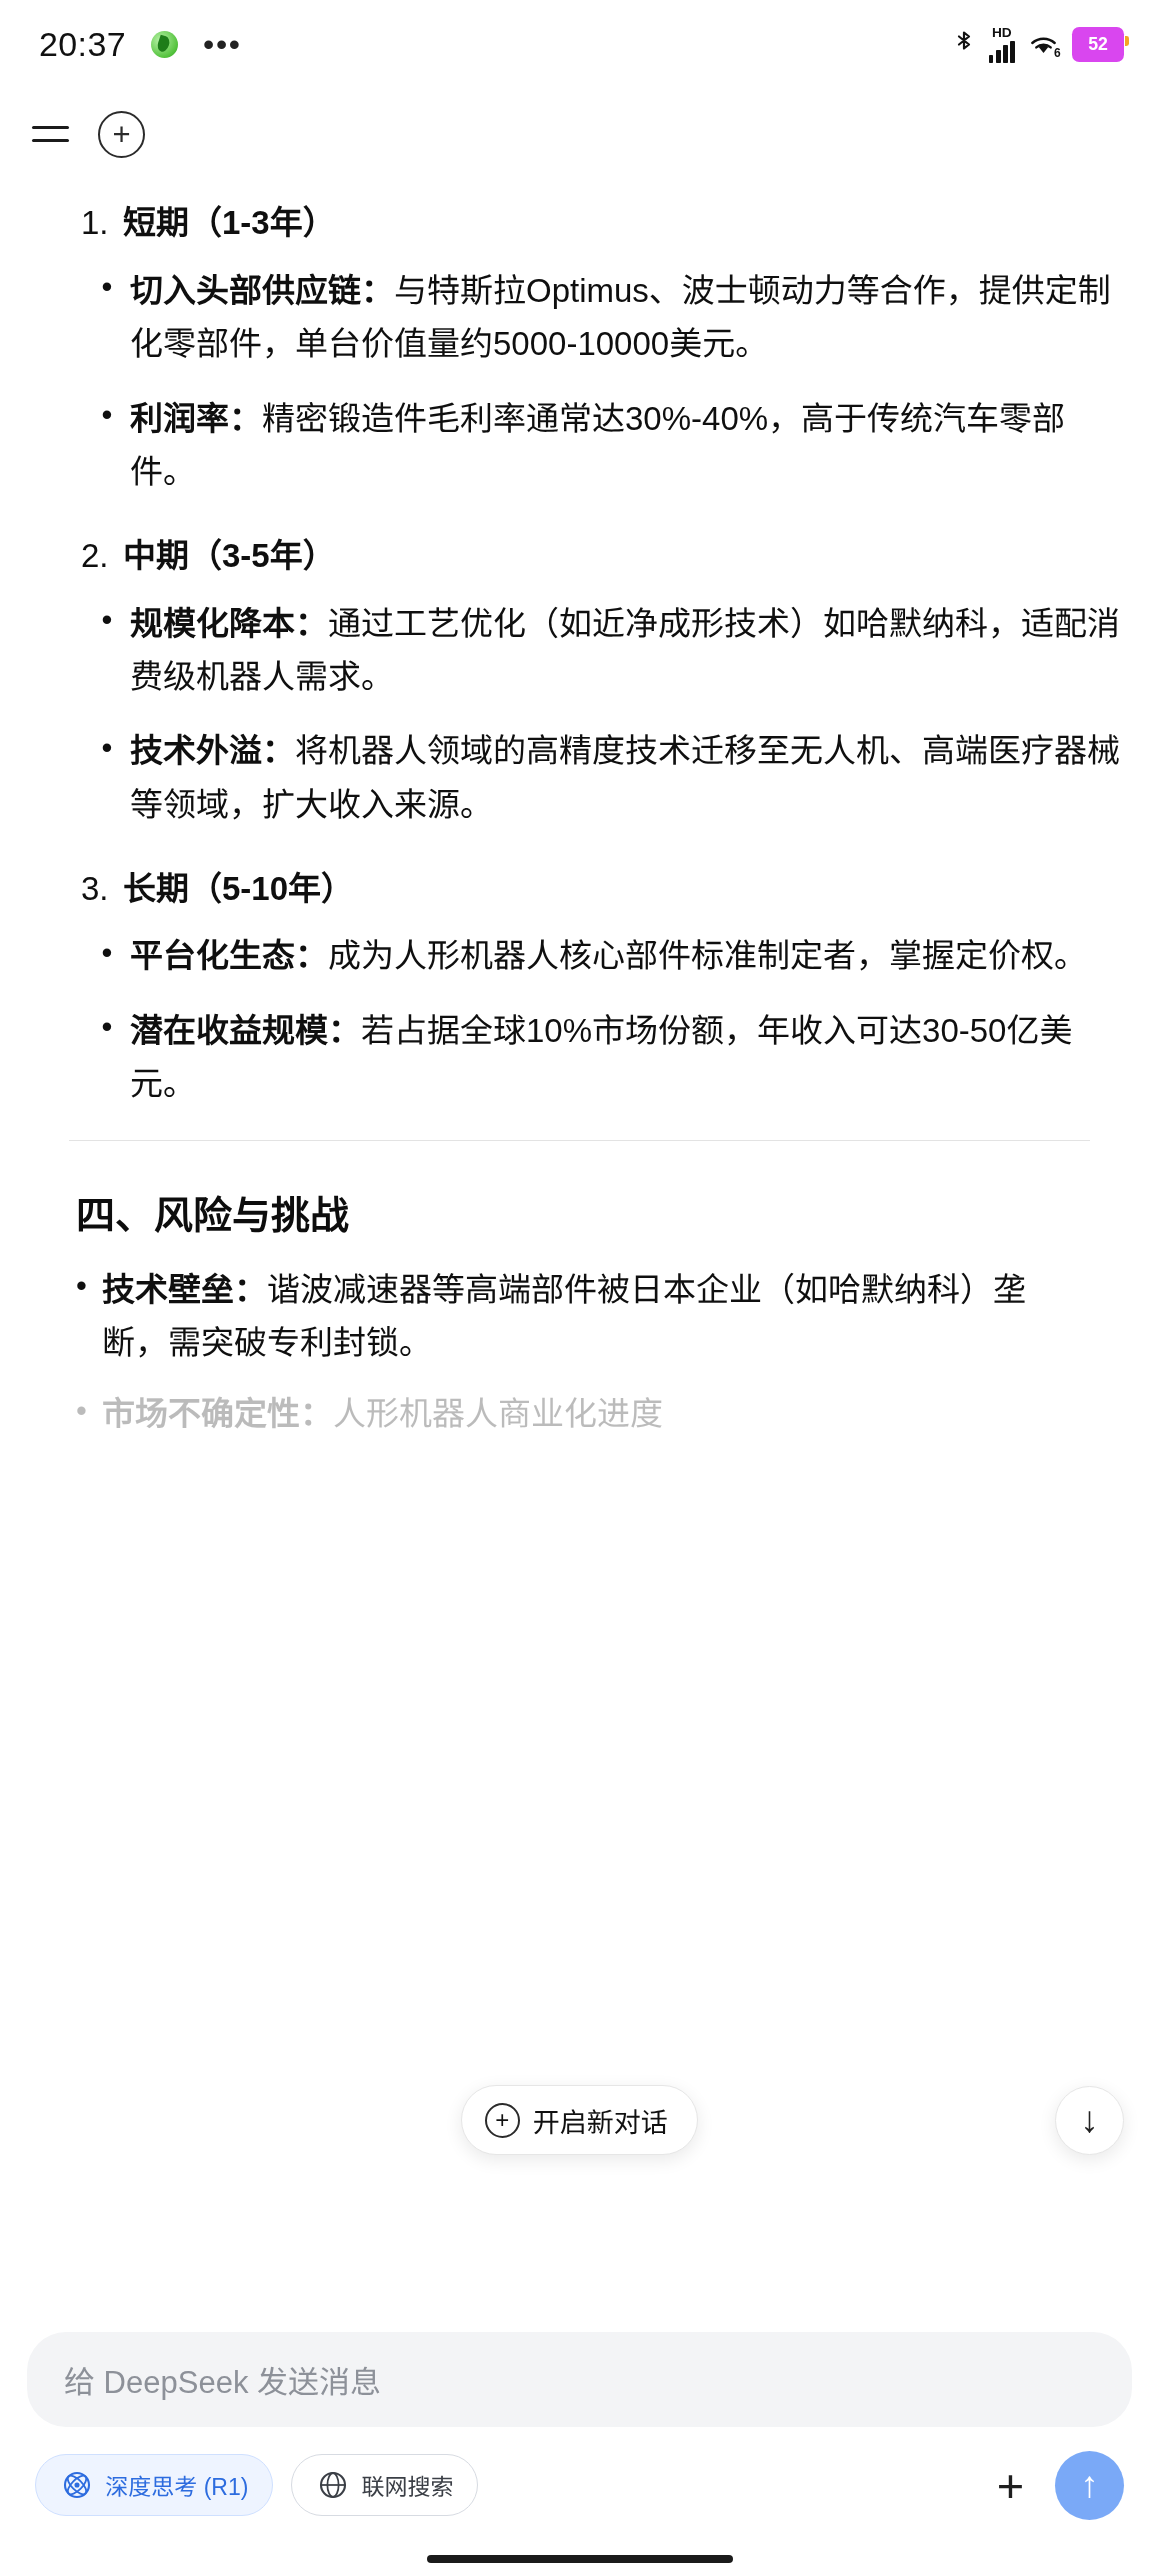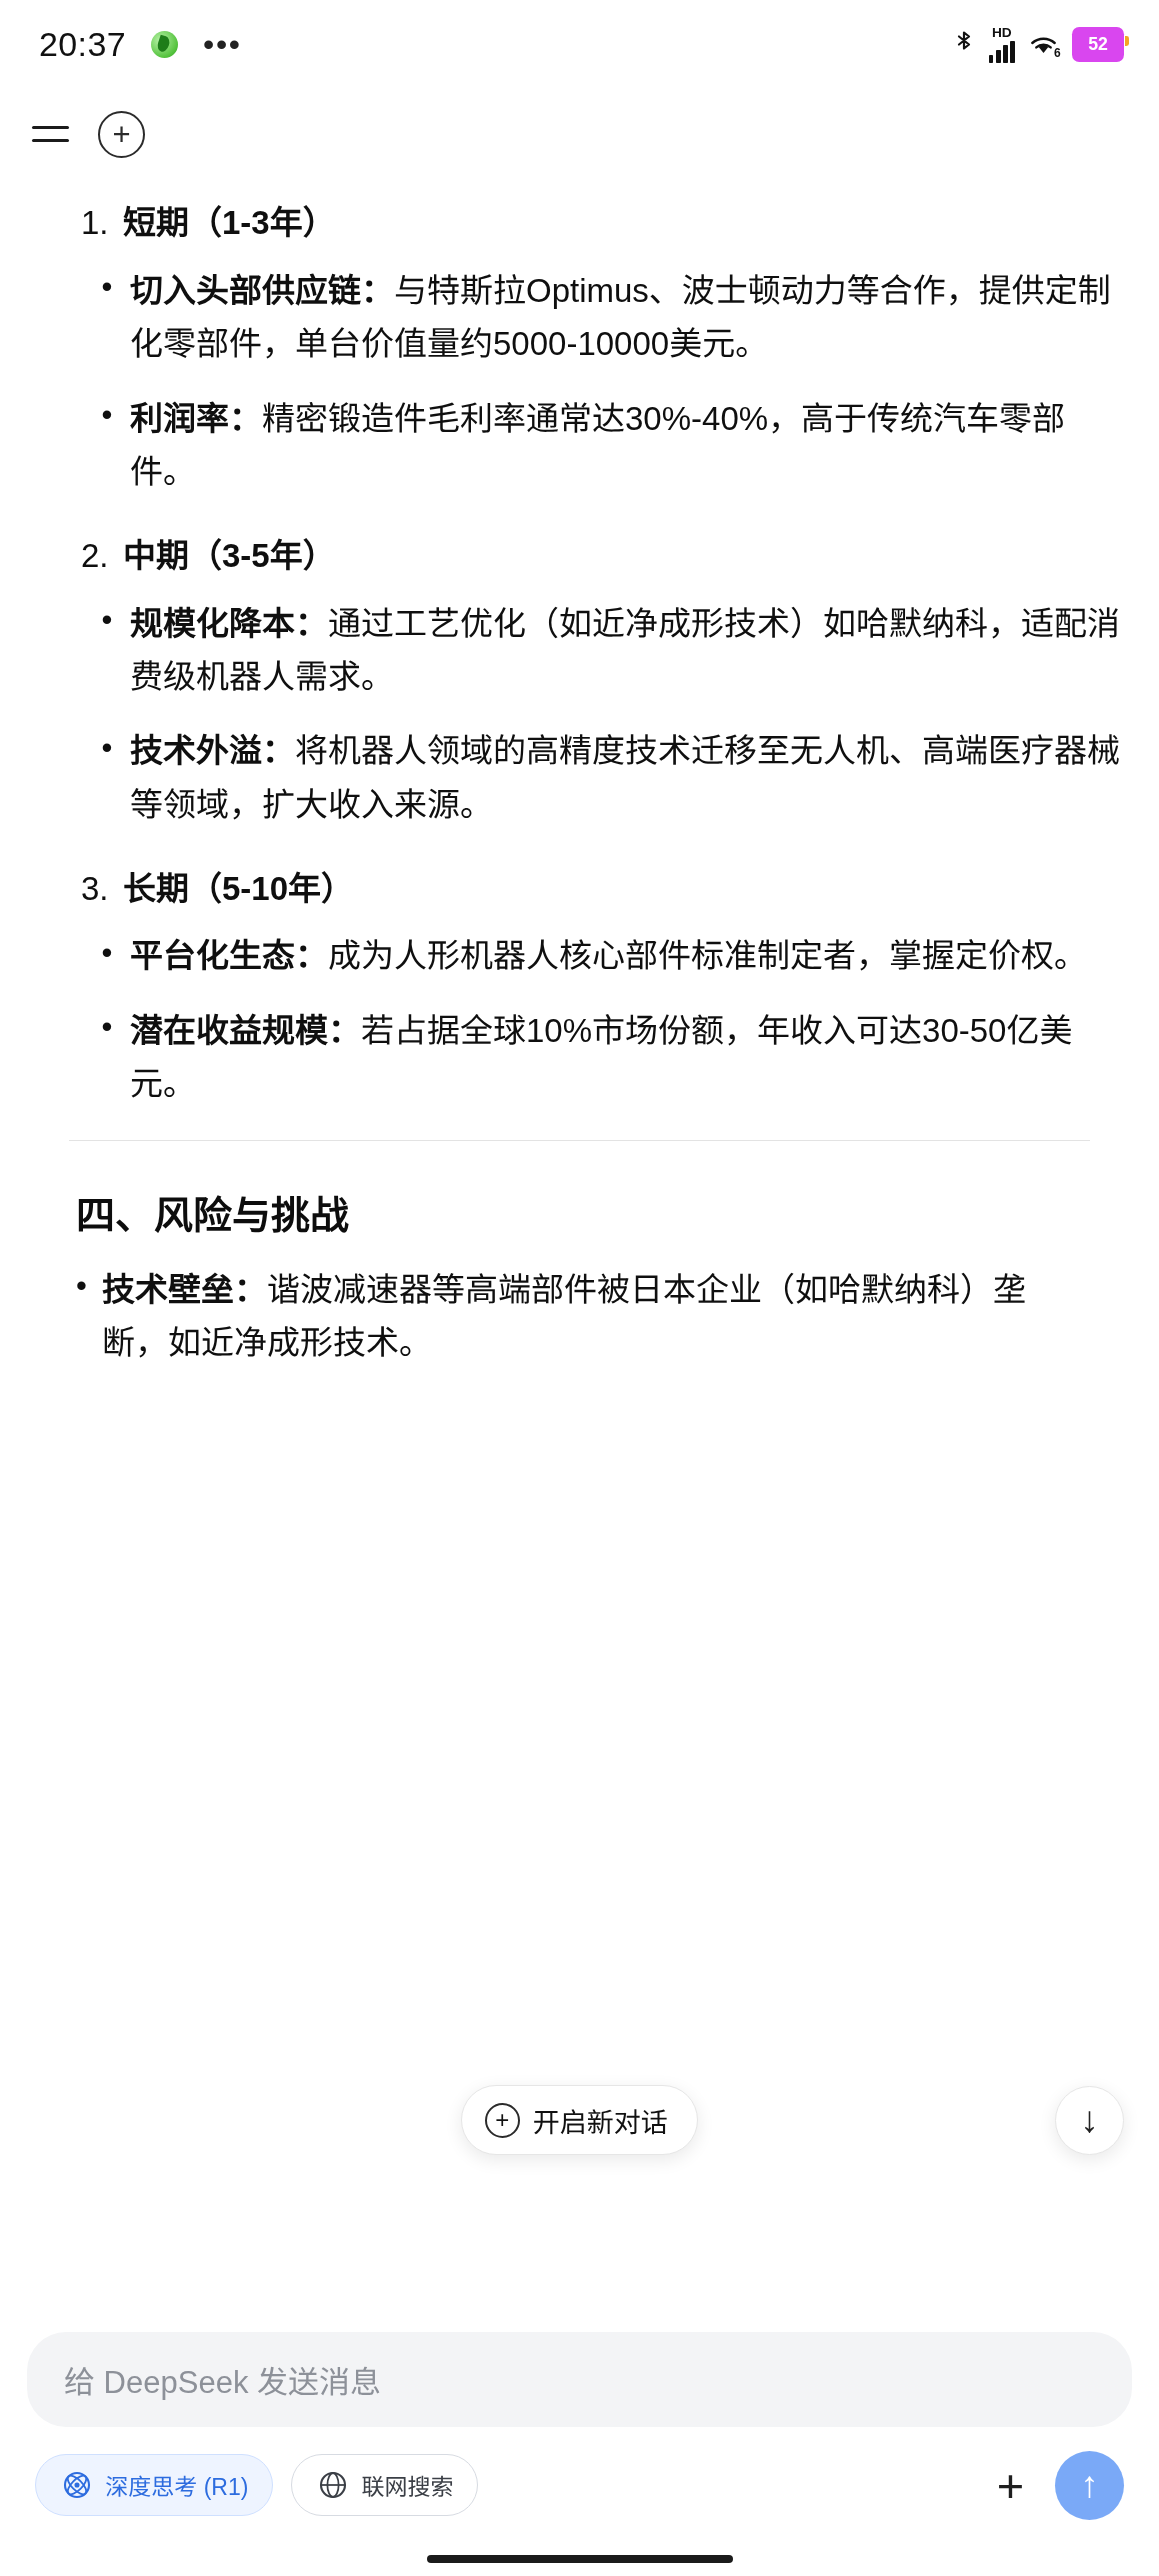--- a/index.html
+++ b/index.html
@@ -315,21 +315,22 @@
       <li class="bullet"><b>平台化生态：</b><span>成为人形机器人核心部件标准制定者，掌握定价权。</span></li>
       <li class="bullet"><b>潜在收益规模：</b><span>若占据全球10%市场份额，年收入可达30-50亿美元。</span></li>
     </ul>
   </div>
 
   <div class="divider"></div>
 
   <div class="section-title">四、风险与挑战</div>
 
   <ul class="risk-list">
-    <li class="risk-item"><b>技术壁垒：</b><span>谐波减速器等高端部件被日本企业（如哈默纳科）垄断，如近净成形技术。</span></li>
+    <li class="risk-item"><b>技术壁垒：</b><span>谐波减速器等高端部件被日本企业（如哈默纳科）垄断，需突破专利封锁。</span></li>
+    <li class="risk-item faded"><b>市场不确定性：</b><span>人形机器人商业化进度</span></li>
   </ul>
 </div>
 
 <div class="float-row">
   <div class="new-chat-pill">
     <span class="nc-icon">+</span>
     <span>开启新对话</span>
   </div>
   <div class="scroll-down-btn">
     <span>↓</span>

